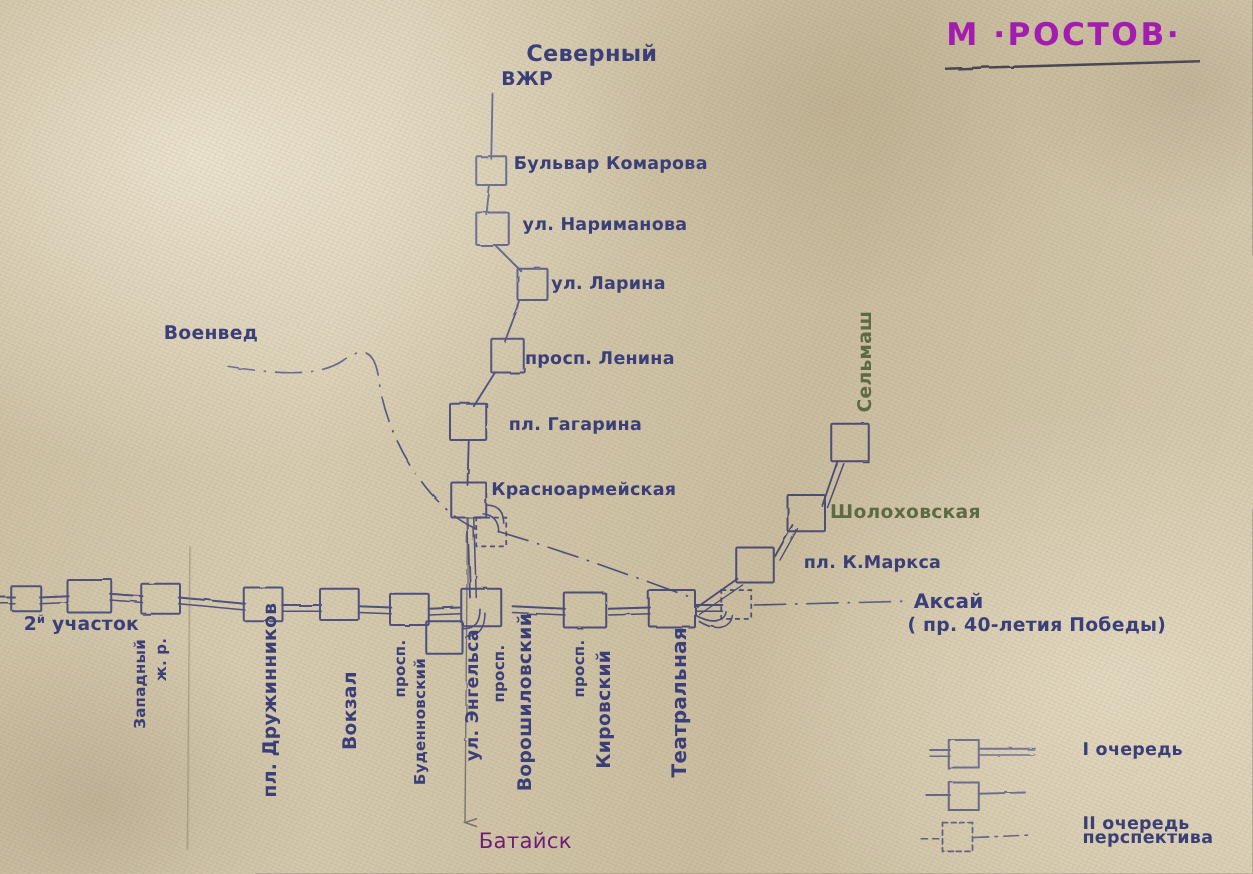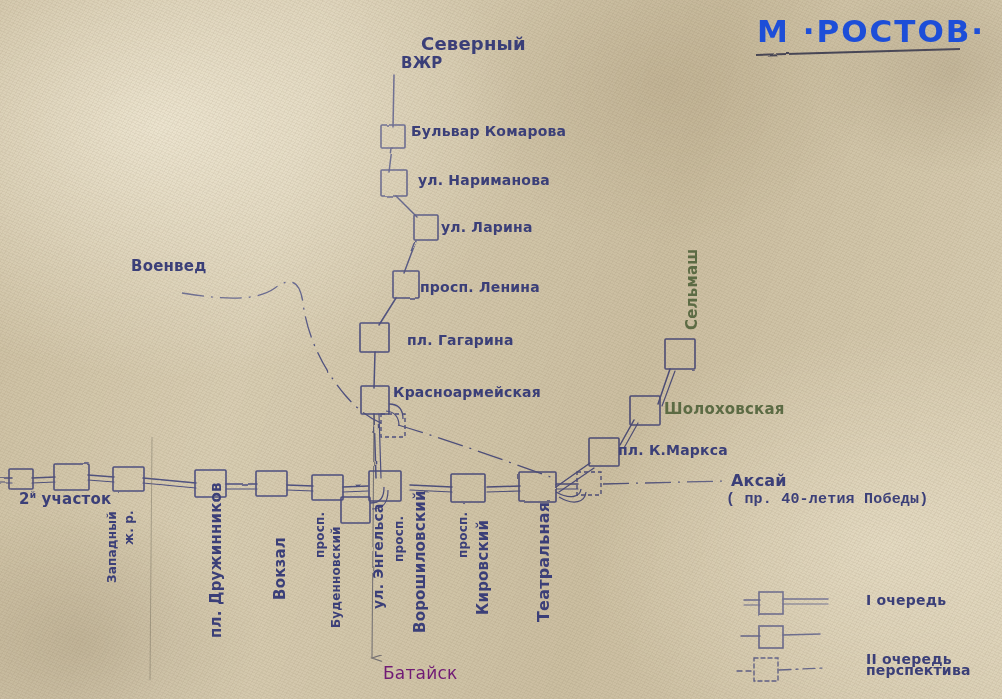--- a/index.html
+++ b/index.html
@@ -30,21 +30,21 @@
   .lbl{
     position:absolute;z-index:5;white-space:nowrap;
     font-family:"DejaVu Sans", sans-serif;
     color:#3b3f78;font-weight:600;letter-spacing:.2px;
   }
   .ink-blue{color:#3b3f78;}
   .ink-green{color:#5c6b44;}
   .ink-grey{color:#701a75;font-weight:500;}
   .rot{transform-origin:left top;transform:rotate(-90deg);}
   .title{
-    font-size:31px;letter-spacing:2px;font-weight:700;color:#1d4ed8;
+    font-size:25px;letter-spacing:2px;font-weight:700;color:#a21caf;
   }
   .small{font-size:12px;}
   .legend-txt{font-size:14px;}
 </style>
 </head>
 <body>
 
 <div id="sheet">
 
   <svg id="map" viewBox="0 0 1002 699" xmlns="http://www.w3.org/2000/svg">
@@ -242,22 +242,22 @@
 
   <div class="lbl ink-blue rot small" style="left:456px;top:558px;">просп.</div>
   <div class="lbl ink-blue rot" style="left:474px;top:615px;font-size:15px;">Кировский</div>
 
   <div class="lbl ink-blue rot" style="left:534px;top:622px;font-size:16px;">Театральная</div>
 
   <div class="lbl ink-grey" style="left:383px;top:663px;font-size:17px;">Батайск</div>
 
   <div class="lbl ink-green rot" style="left:683px;top:330px;font-size:15px;">Сельмаш</div>
   <div class="lbl ink-green" style="left:664px;top:400px;font-size:15px;">Шолоховская</div>
-  <div class="lbl ink-blue" style="left:618px;top:442px;font-size:14px;">пл. К.Маркса</div>
+  <div class="lbl ink-blue" style="left:618px;top:442px;font-size:14px;padding-left:25px;">пл. К.Маркса</div>
 
   <div class="lbl ink-blue" style="left:731px;top:471px;font-size:16px;">Аксай</div>
-  <div class="lbl ink-blue" style="left:726px;top:491px;font-size:15px;font-family:Liberation Mono, monospace;">( пр. 40-летия Победы)</div>
+  <div class="lbl ink-blue" style="left:726px;top:491px;font-size:15px;">( пр. 40-летия Победы)</div>
 
   <div class="lbl ink-blue legend-txt" style="left:866px;top:592px;">I очередь</div>
   <div class="lbl ink-blue legend-txt" style="left:866px;top:627px;margin-top:24px;">II очередь</div>
   <div class="lbl ink-blue legend-txt" style="left:866px;top:662px;">перспектива</div>
 
 </div>
 
 </body></html>

